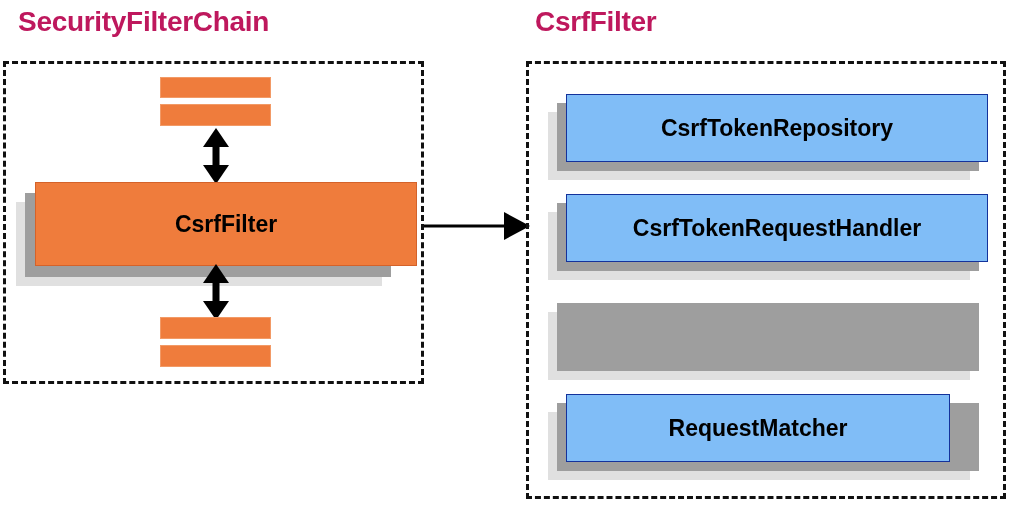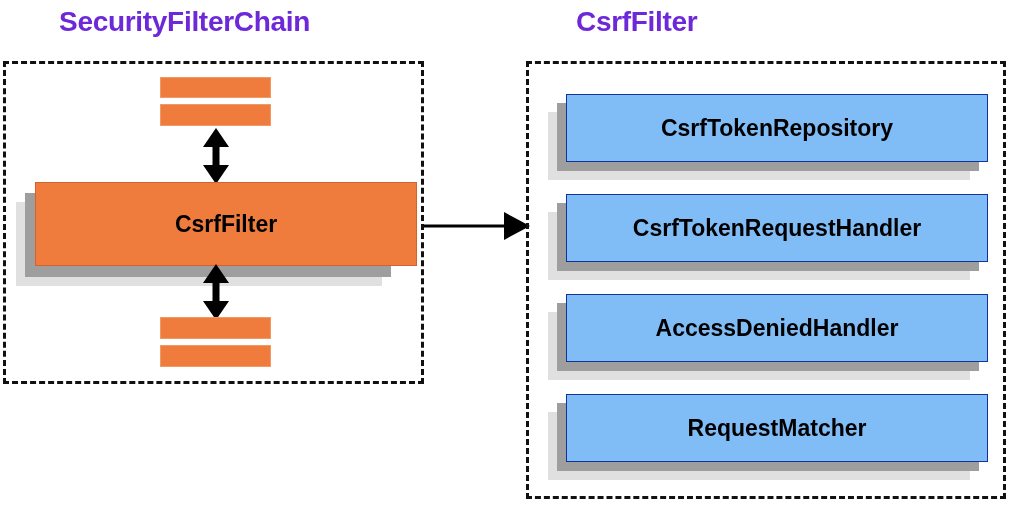--- a/index.html
+++ b/index.html
@@ -16,24 +16,23 @@
   }
 
   .panel {
     position: absolute;
   }
 
   .panel-title {
     position: absolute;
     font-weight: bold;
     font-size: 28px;
-    color: #6d28d9;
+    color: #be185d;
     letter-spacing: -0.3px;
     white-space: nowrap;
-    margin-left: 41px;
   }
 
   .dashed-box {
     position: absolute;
     border: 3px dashed #111111;
     box-sizing: border-box;
     background: transparent;
   }
 
   
@@ -189,21 +188,20 @@
 
   <div class="card blue" style="left:548px; top:194px; width:442px; height:76px;">
     <div class="shadow-far" style="left:0px; top:18px; width:422px; height:68px;"></div>
     <div class="shadow-near" style="left:9px; top:9px; width:422px; height:68px;"></div>
     <div class="face" style="left:18px; top:0px; width:422px; height:68px;">CsrfTokenRequestHandler</div>
   </div>
 
   <div class="card blue" style="left:548px; top:294px; width:442px; height:86px;">
     <div class="shadow-far" style="left:0px; top:18px; width:422px; height:68px;"></div>
     <div class="shadow-near" style="left:9px; top:9px; width:422px; height:68px;"></div>
-    <div class="face" style="left:18px; top:0px; width:422px; height:68px;">AccessDeniedHandler</div>
   </div>
 
   <div class="card blue" style="left:548px; top:394px; width:442px; height:86px;">
     <div class="shadow-far" style="left:0px; top:18px; width:422px; height:68px;"></div>
     <div class="shadow-near" style="left:9px; top:9px; width:422px; height:68px;"></div>
-    <div class="face" style="left:18px; top:0px; width:422px; height:68px;">RequestMatcher</div>
+    <div class="face" style="left:18px; top:0px; width:384px; height:68px;">RequestMatcher</div>
   </div>
 </div>
 
 </body></html>

